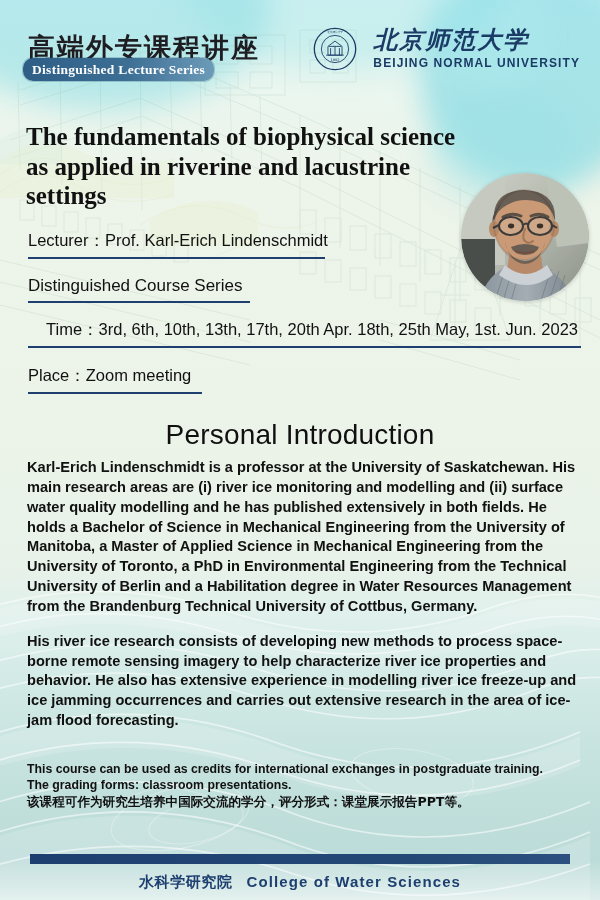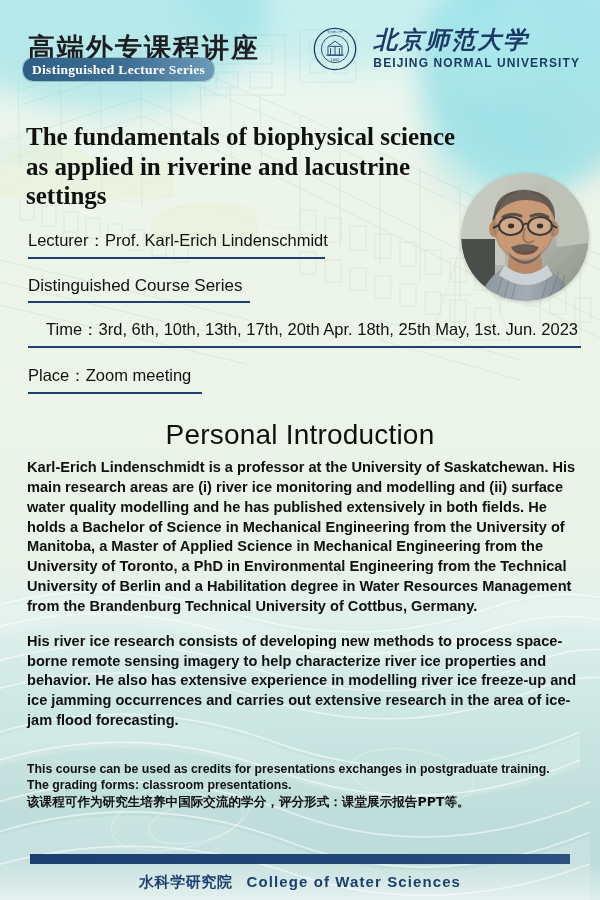--- a/index.html
+++ b/index.html
@@ -395,21 +395,21 @@
   </div>
 
   <h2 class="pi-heading">Personal Introduction</h2>
 
   <div class="body">
     <p>Karl-Erich Lindenschmidt is a professor at the University of Saskatchewan. His main research areas are (i) river ice monitoring and modelling and (ii) surface water quality modelling and he has published extensively in both fields. He holds a Bachelor of Science in Mechanical Engineering from the University of Manitoba, a Master of Applied Science in Mechanical Engineering from the University of Toronto, a PhD in Environmental Engineering from the Technical University of Berlin and a Habilitation degree in Water Resources Management from the Brandenburg Technical University of Cottbus, Germany.</p>
     <p>His river ice research consists of developing new methods to process space-borne remote sensing imagery to help characterize river ice properties and behavior.  He also has extensive experience in modelling river ice freeze-up and ice jamming occurrences and carries out extensive research in the area of ice-jam flood forecasting.</p>
   </div>
 
   <div class="note">
-    <div>This course can be used as credits for presentations exchanges in postgraduate training.</div>
+    <div>This course can be used as credits for international exchanges in postgraduate training.</div>
     <div>The grading forms: classroom presentations.</div>
     <div class="cn">该课程可作为研究生培养中国际交流的学分，评分形式：课堂展示报告PPT等。</div>
   </div>
 
   <div class="footer-bar"></div>
   <div class="footer-text">
     <span>水科学研究院</span><span class="en">College of Water Sciences</span>
   </div>
 
 </div>

